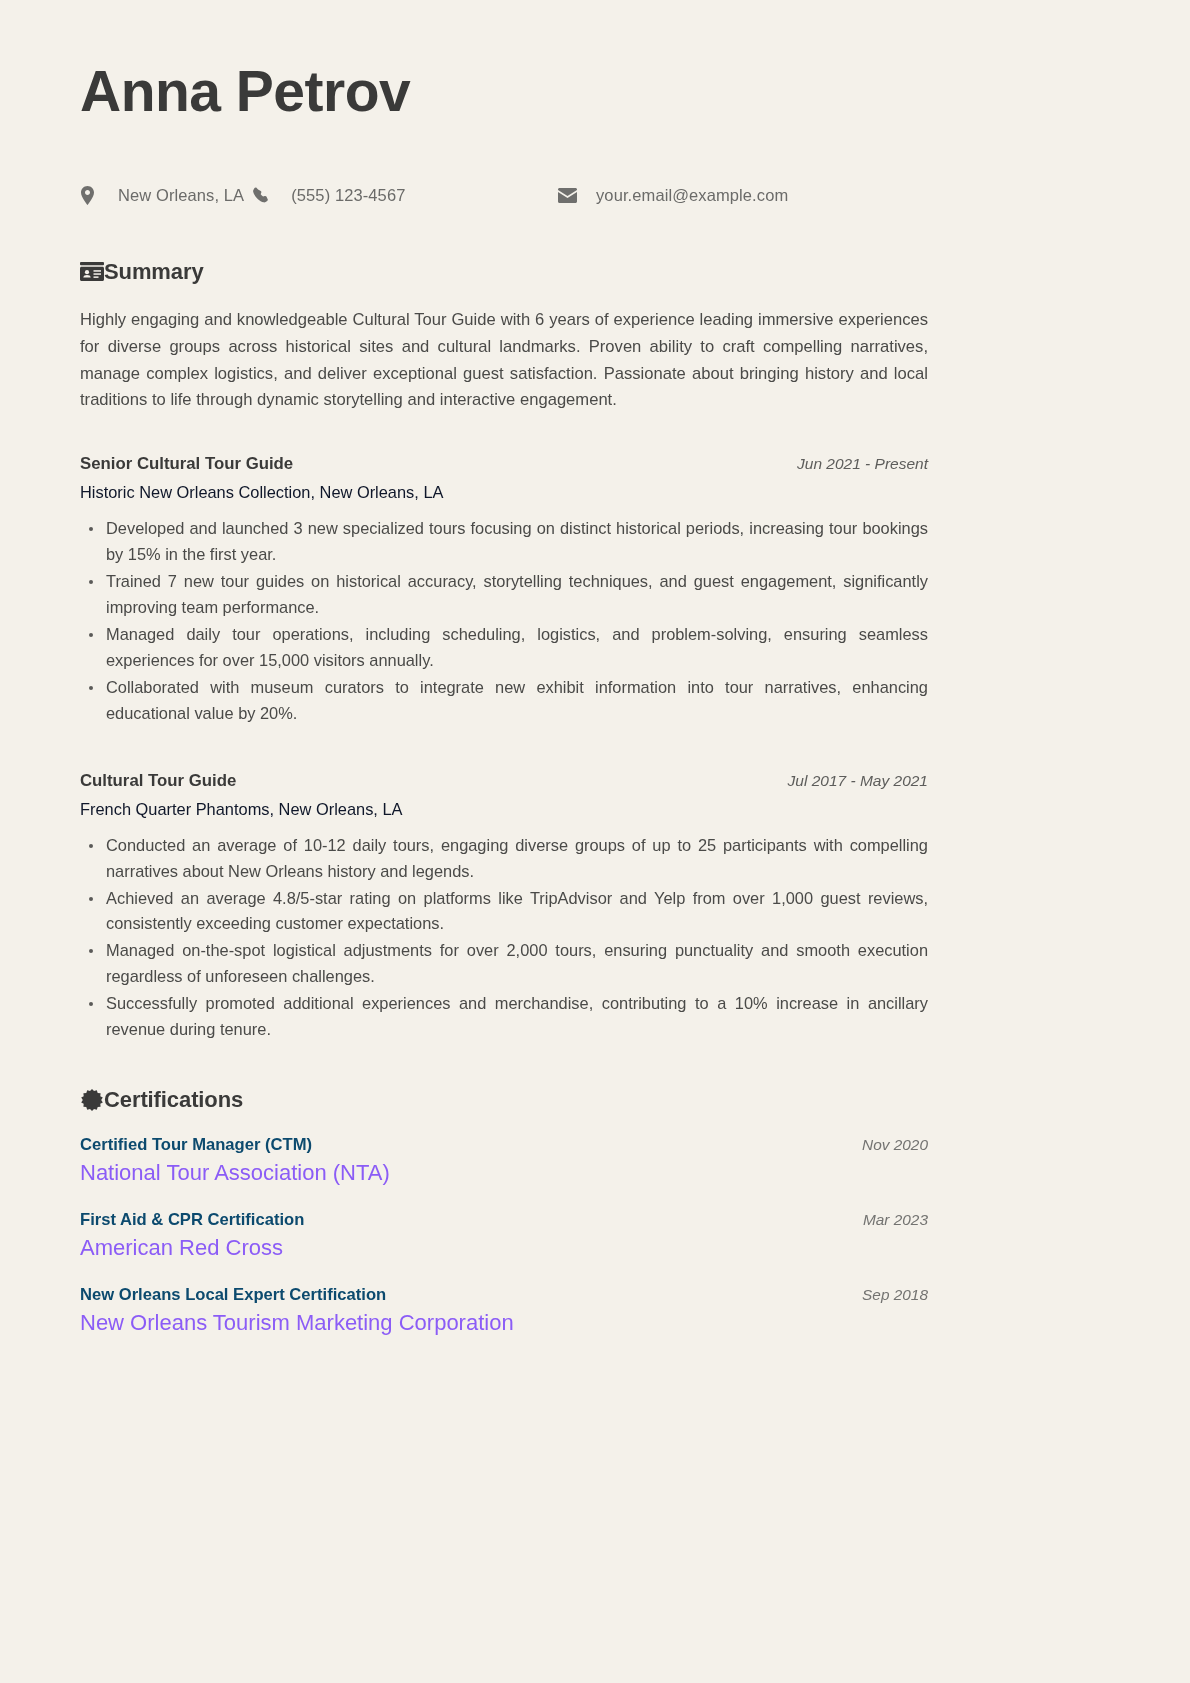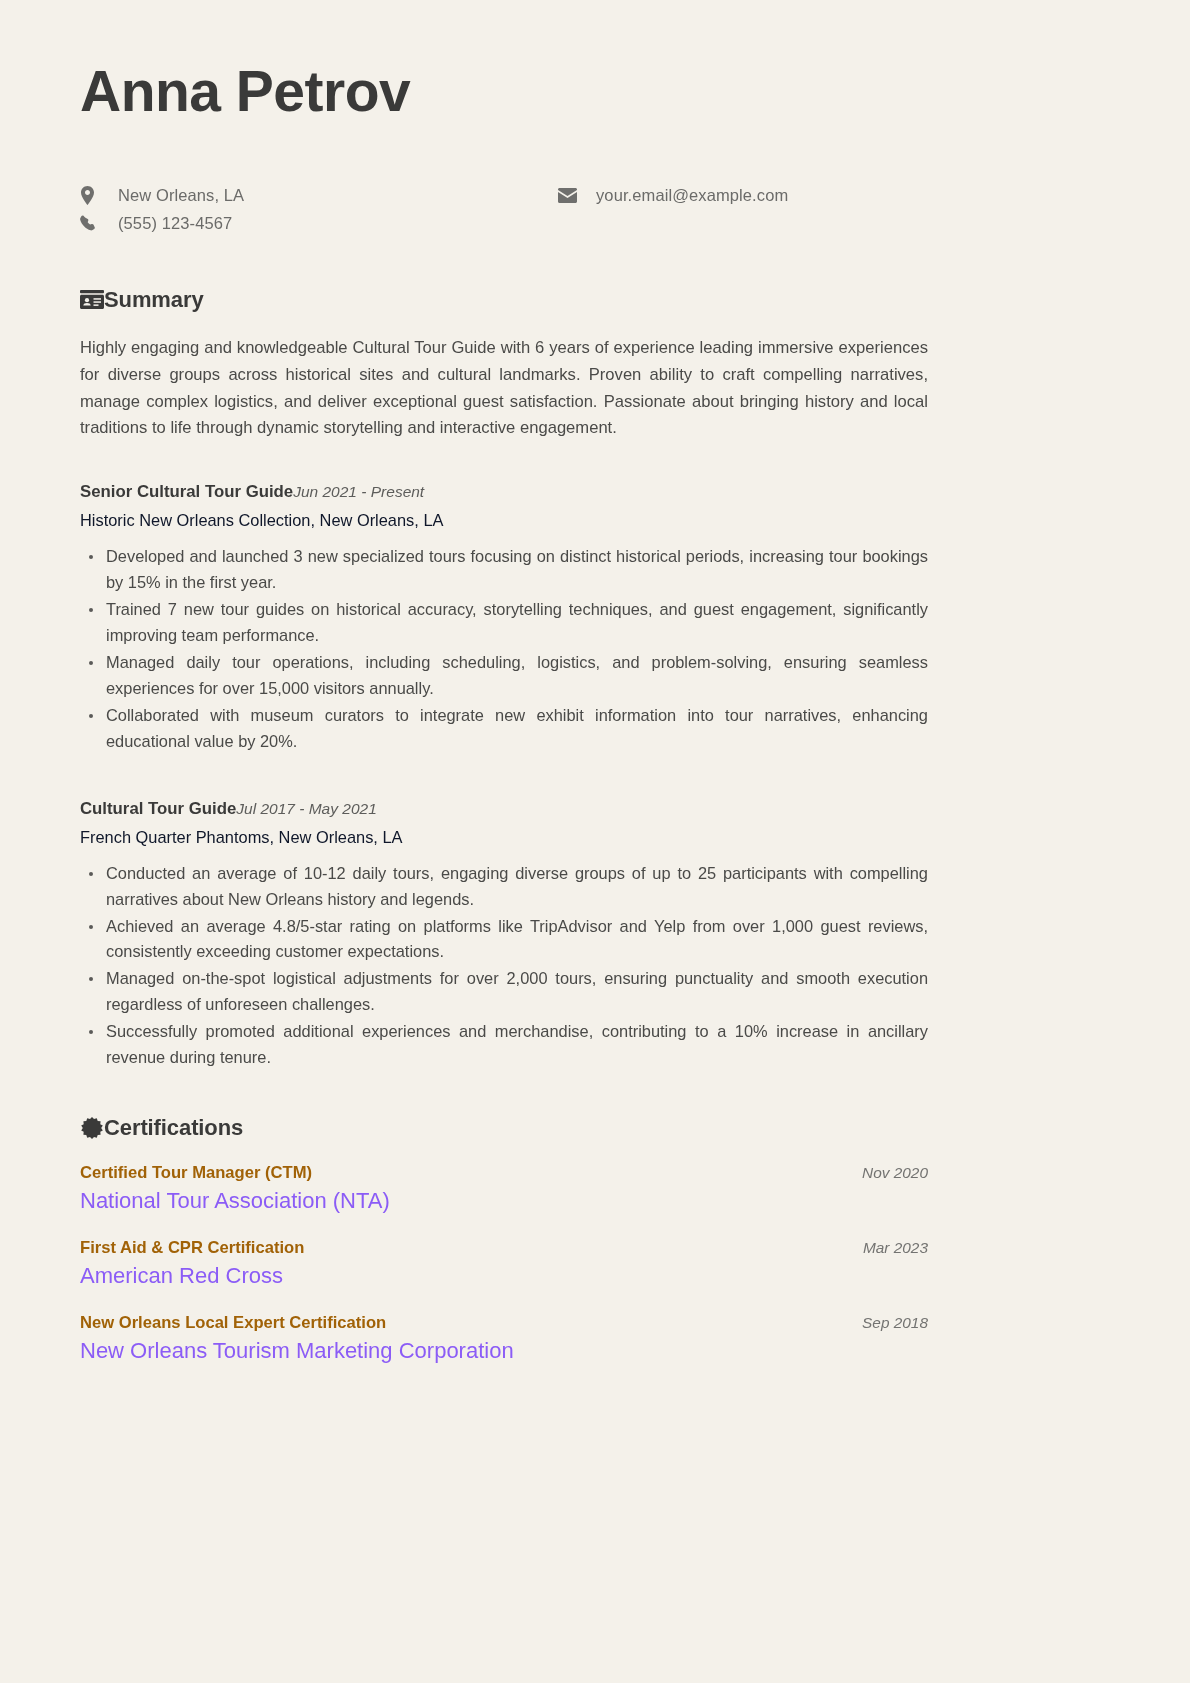--- a/index.html
+++ b/index.html
@@ -28,21 +28,21 @@
     line-height:1.05;
     margin:0 0 64px 0;
   }
 
   .contact-grid{
     display:flex;
     margin-bottom:54px;
   }
   .contact-col{
     display:flex;
-    flex-direction:column;
+    flex-direction:row;
     gap:9px;
   }
   .contact-col.left{width:478px;}
   .contact-row{
     display:flex;
     align-items:center;
   }
   .contact-row .ico{
     width:22px;
     min-width:22px;
@@ -82,20 +82,21 @@
     font-size:16.6px;
     line-height:1.62;
     color:#4a4a48;
     text-align:justify;
     hyphens:auto;
     -webkit-hyphens:auto;
     margin:0 0 40px 0;
   }
   .job-top{
     display:flex;
+    justify-content:space-between;
     align-items:baseline;
     margin-bottom:9px;
   }
   .job-title{
     font-size:16.8px;
     font-weight:700;
     color:#3a3a39;
   }
   .job-date{
     font-size:15.5px;
@@ -137,21 +138,21 @@
   
   .cert{margin-bottom:24px;}
   .cert-top{
     display:flex;
     justify-content:space-between;
     align-items:baseline;
   }
   .cert-name{
     font-size:16.6px;
     font-weight:700;
-    color:#a16207;
+    color:#0c4a6e;
   }
   .cert-date{
     font-size:15.4px;
     font-style:italic;
     color:#737371;
     white-space:nowrap;
   }
   .cert-org{
     font-size:22px;
     color:#8b5cf6;

